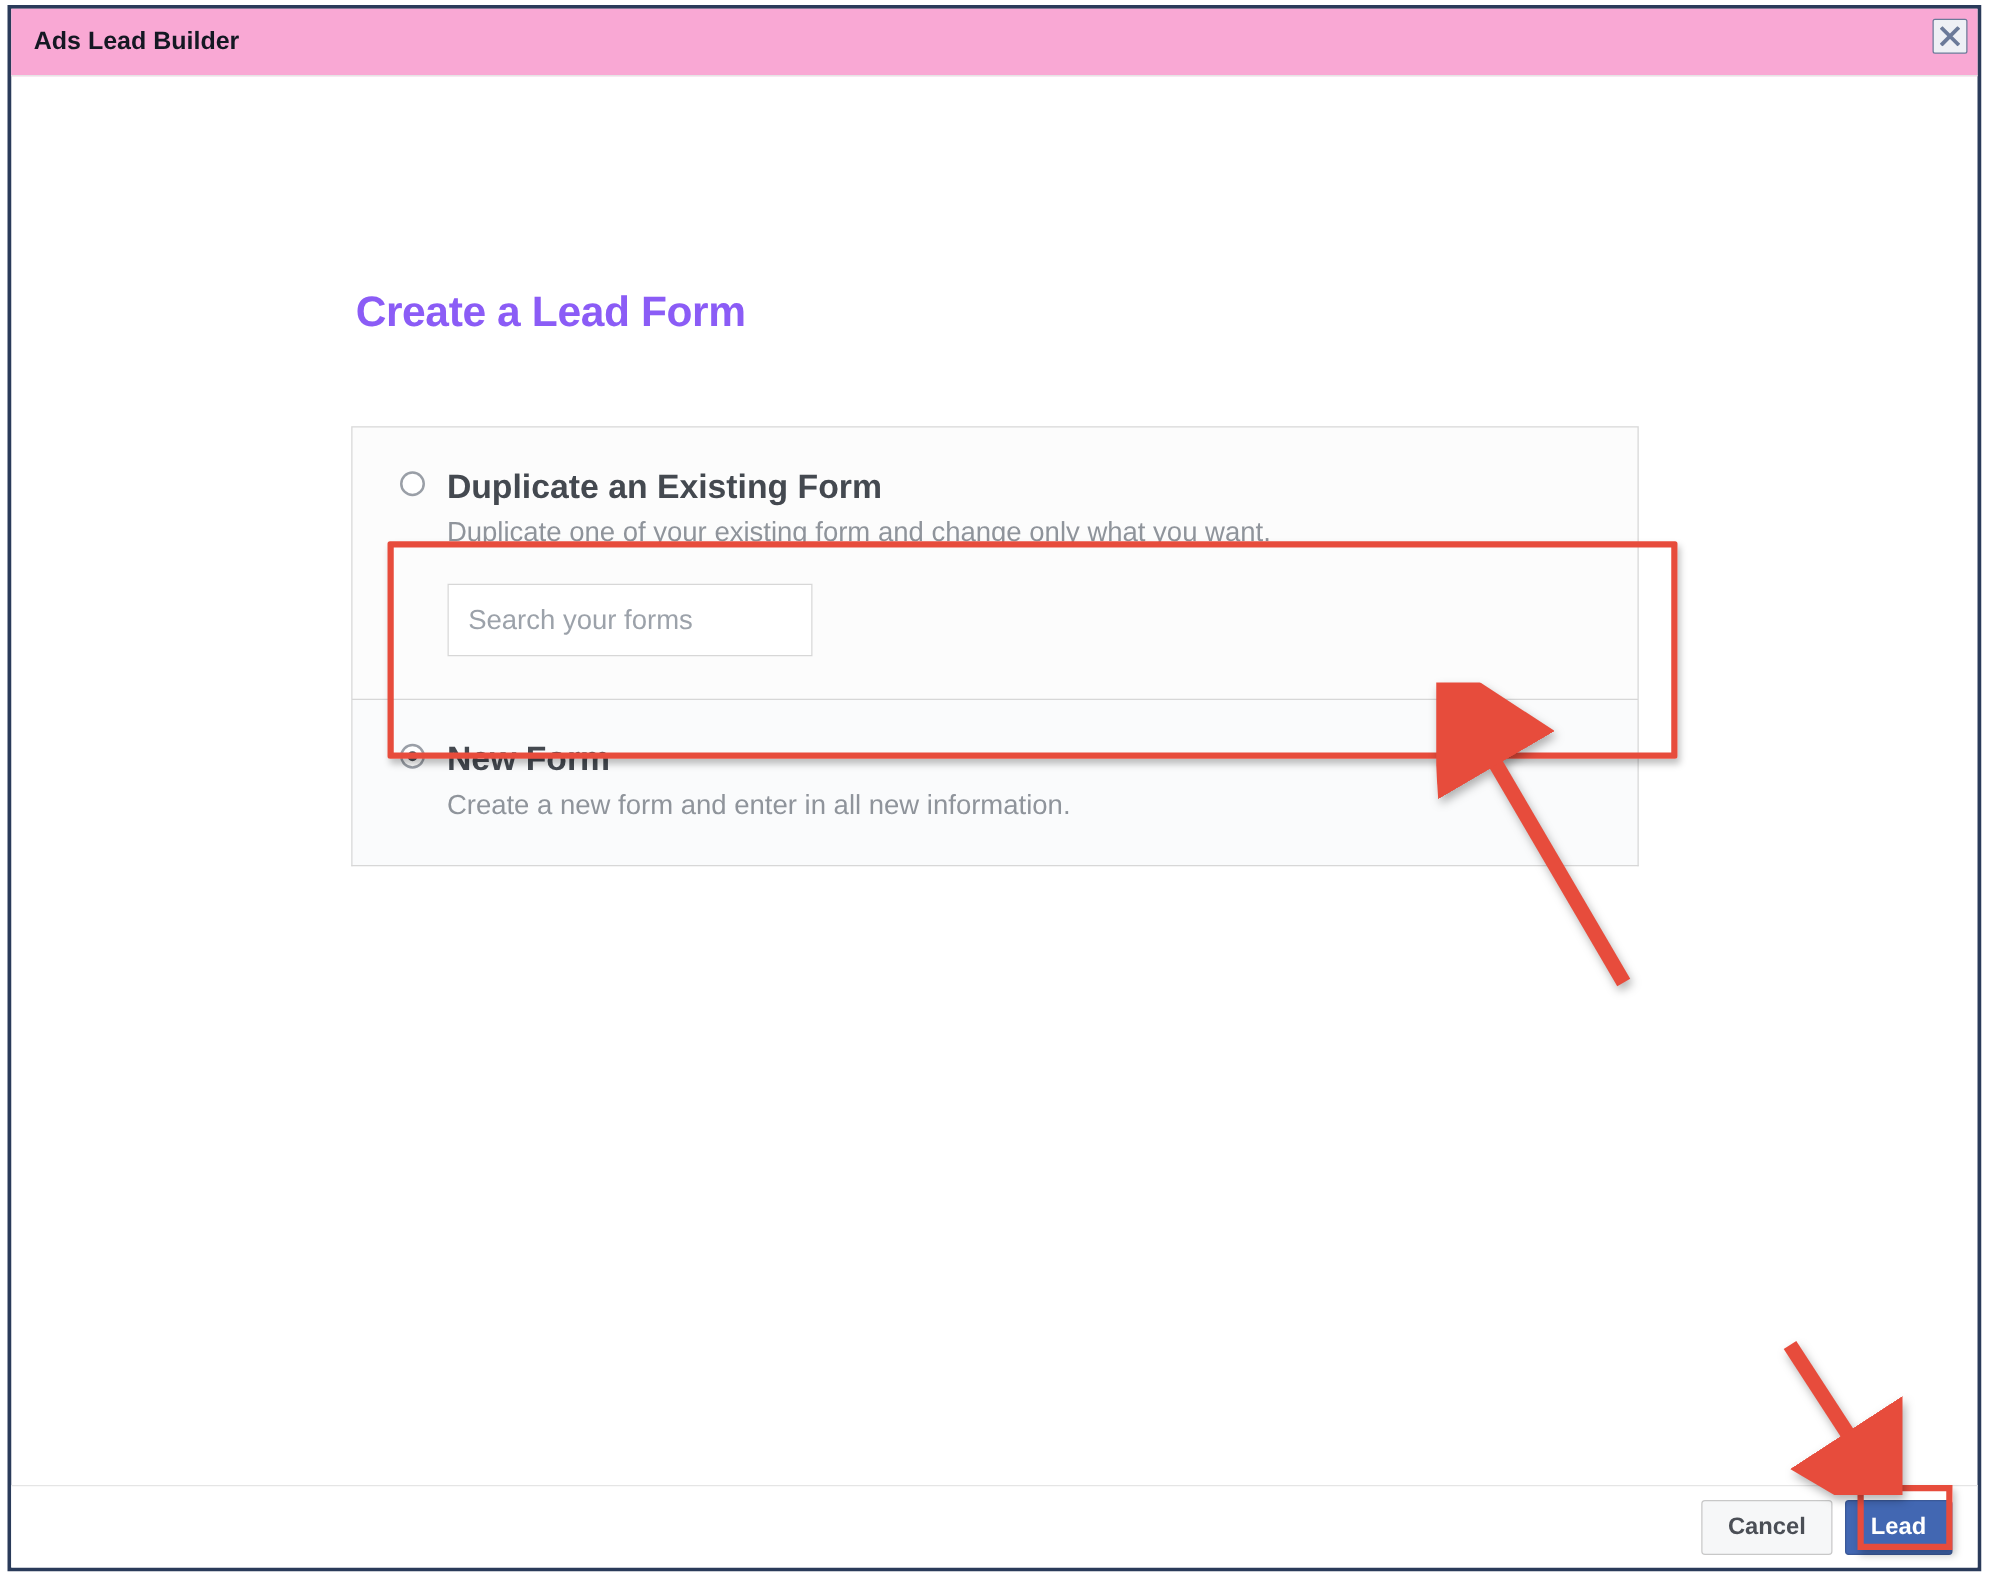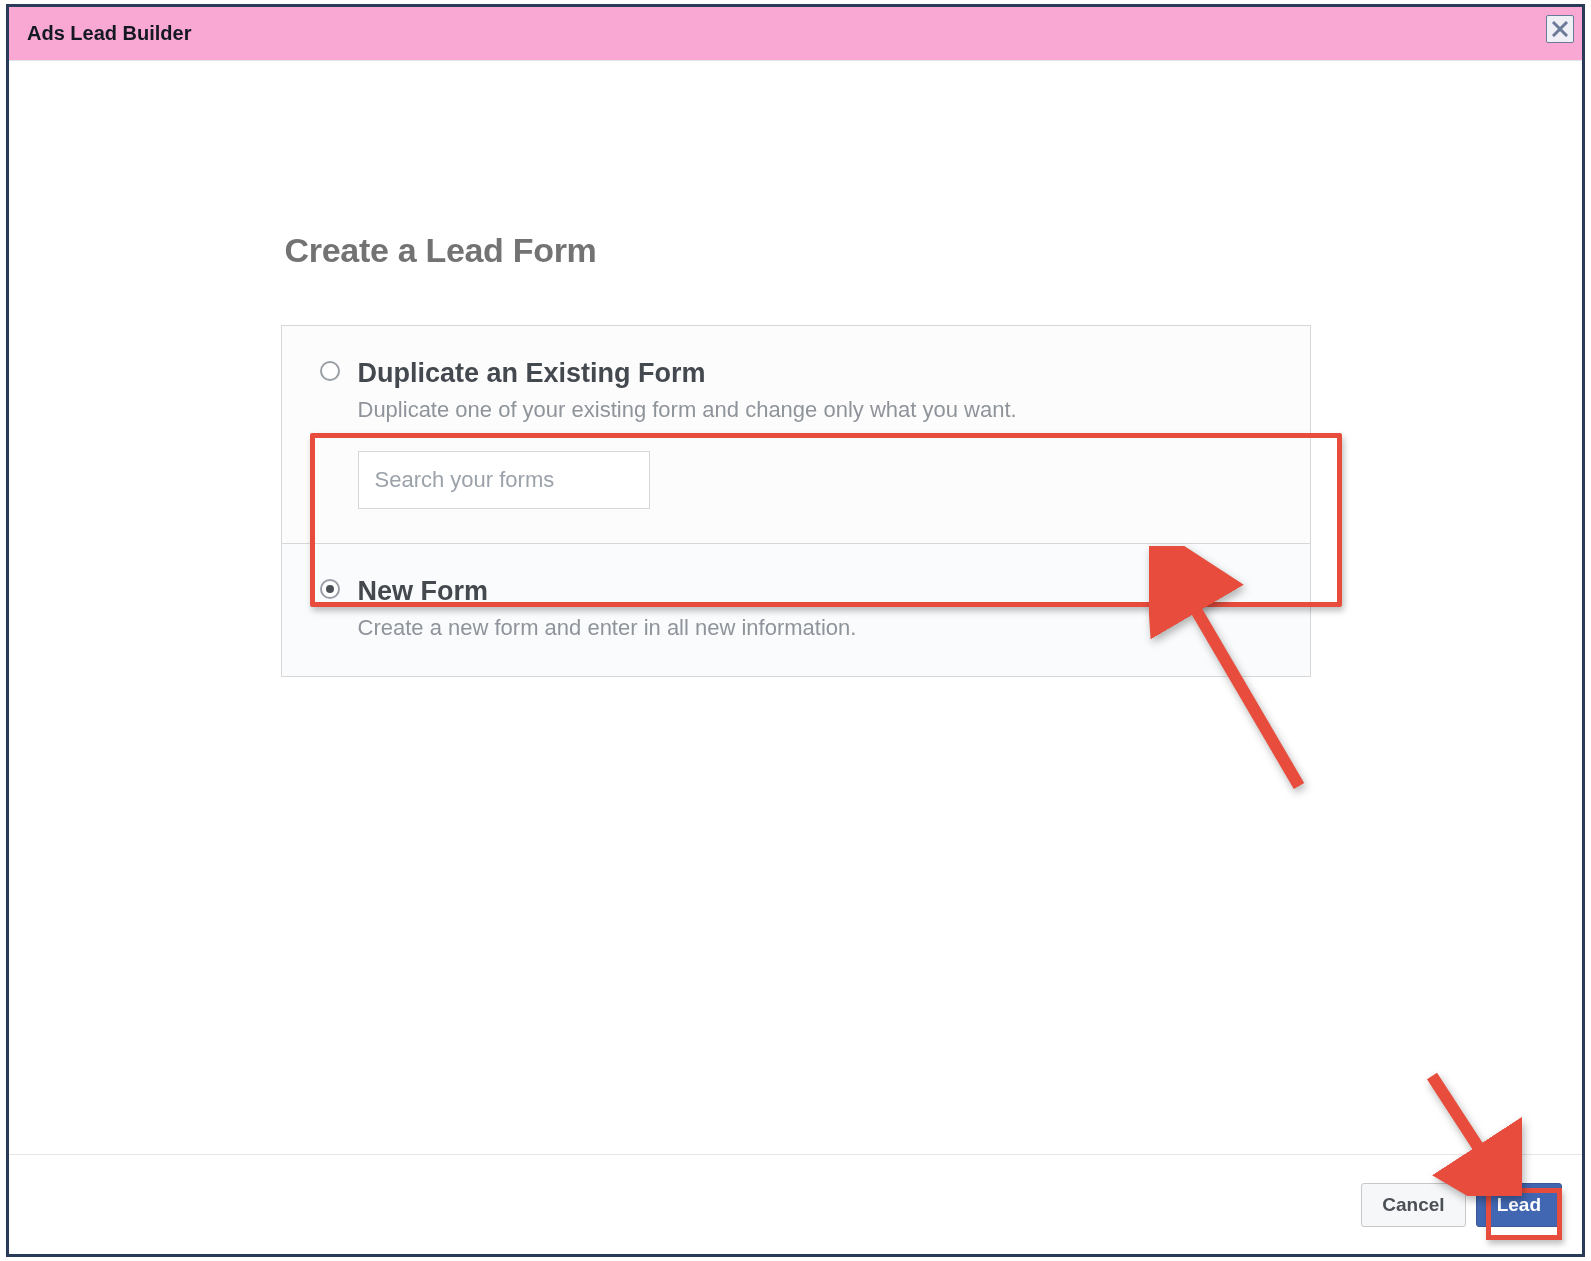--- a/index.html
+++ b/index.html
@@ -57,22 +57,22 @@
     justify-content: center;
     position: relative;
   }
   .content {
     width: 1030px;
   }
   .page-title {
     font-size: 34px;
     font-weight: 700;
     letter-spacing: -0.3px;
-    color: #737373;
-    margin-bottom: 55px;
+    color: #8b5cf6;
+    margin-bottom: 71px;
     margin-left: 4px;
   }
   .option-card {
     border: 1px solid #d7d7d7;
     background: #fcfcfc;
     padding: 32px 36px 34px 38px;
   }
   .option-card.selected {
     background: #fafbfc;
   }
@@ -138,21 +138,21 @@
   .arrow1 {
     position: absolute;
     top: 485px;
     left: 1140px;
     pointer-events: none;
     filter: drop-shadow(2px 4px 4px rgba(0,0,0,0.3));
   }
 
   .modal-footer {
     border-top: 1px solid #e5e5e5;
-    height: 100px;
+    height: 66px;
     display: flex;
     align-items: center;
     justify-content: flex-end;
     padding: 4px 20px;
     gap: 10px;
     background: #fff;
   }
   .btn {
     height: 44px;
     padding: 0 20px;

